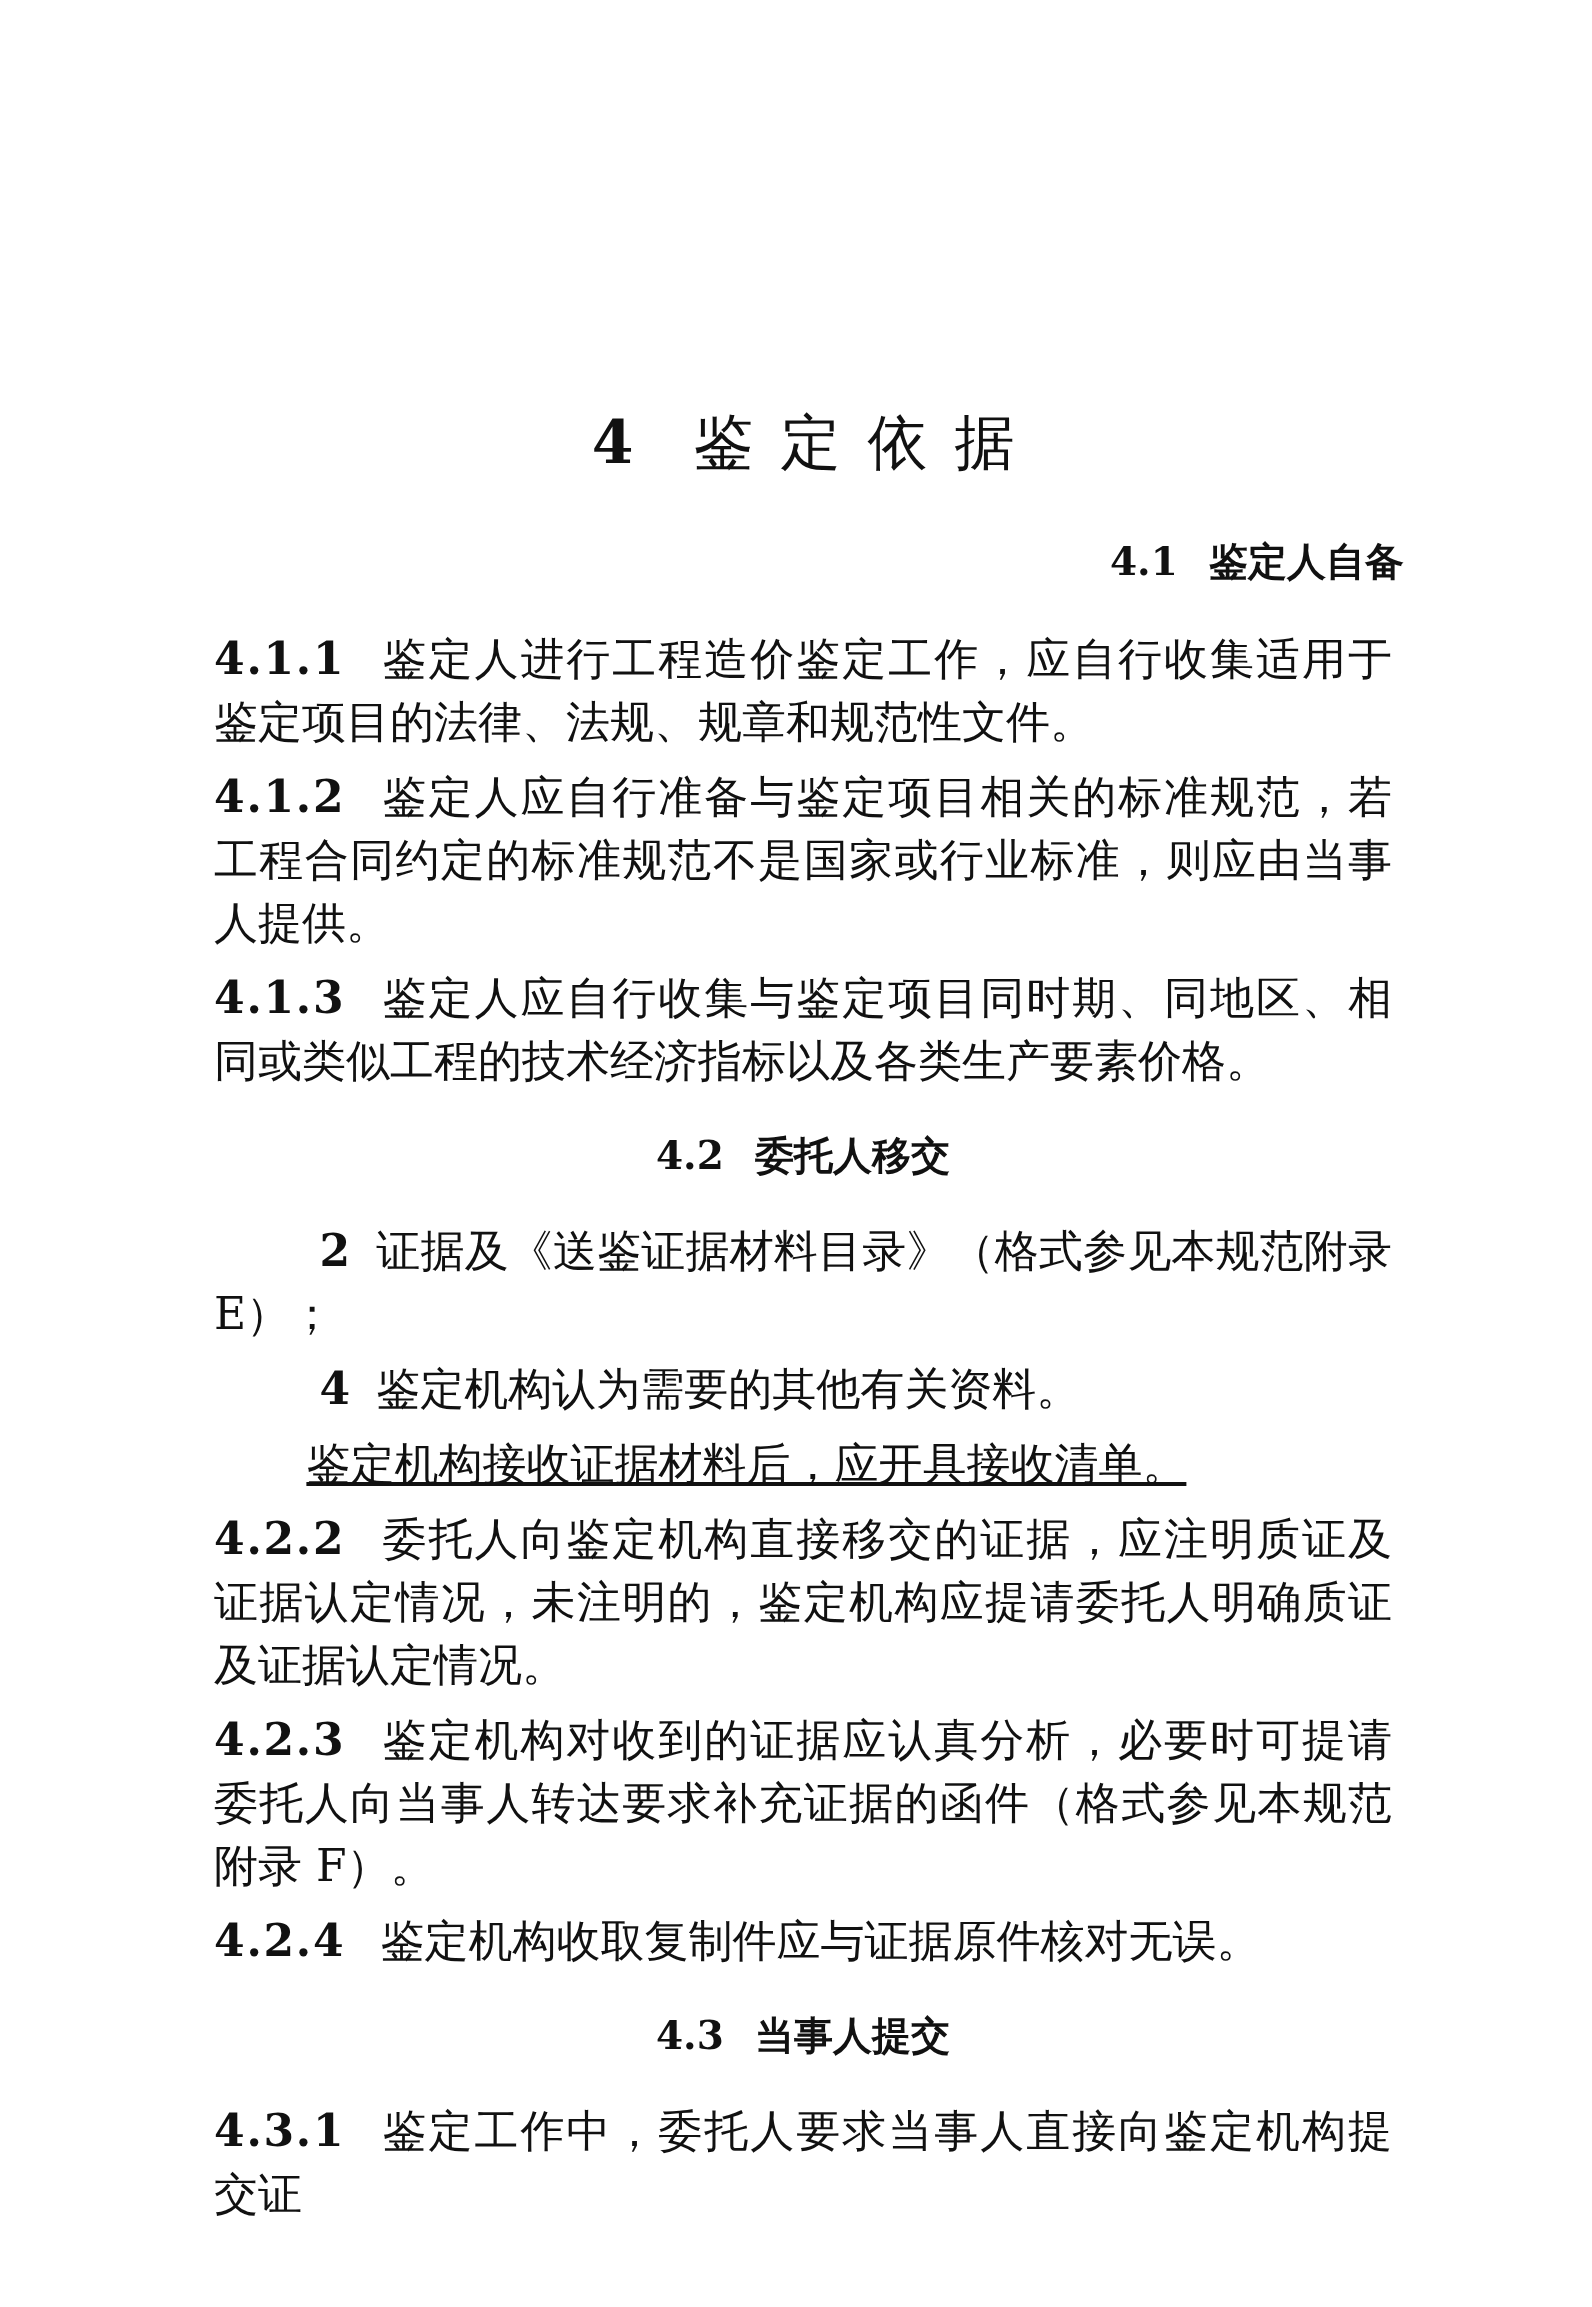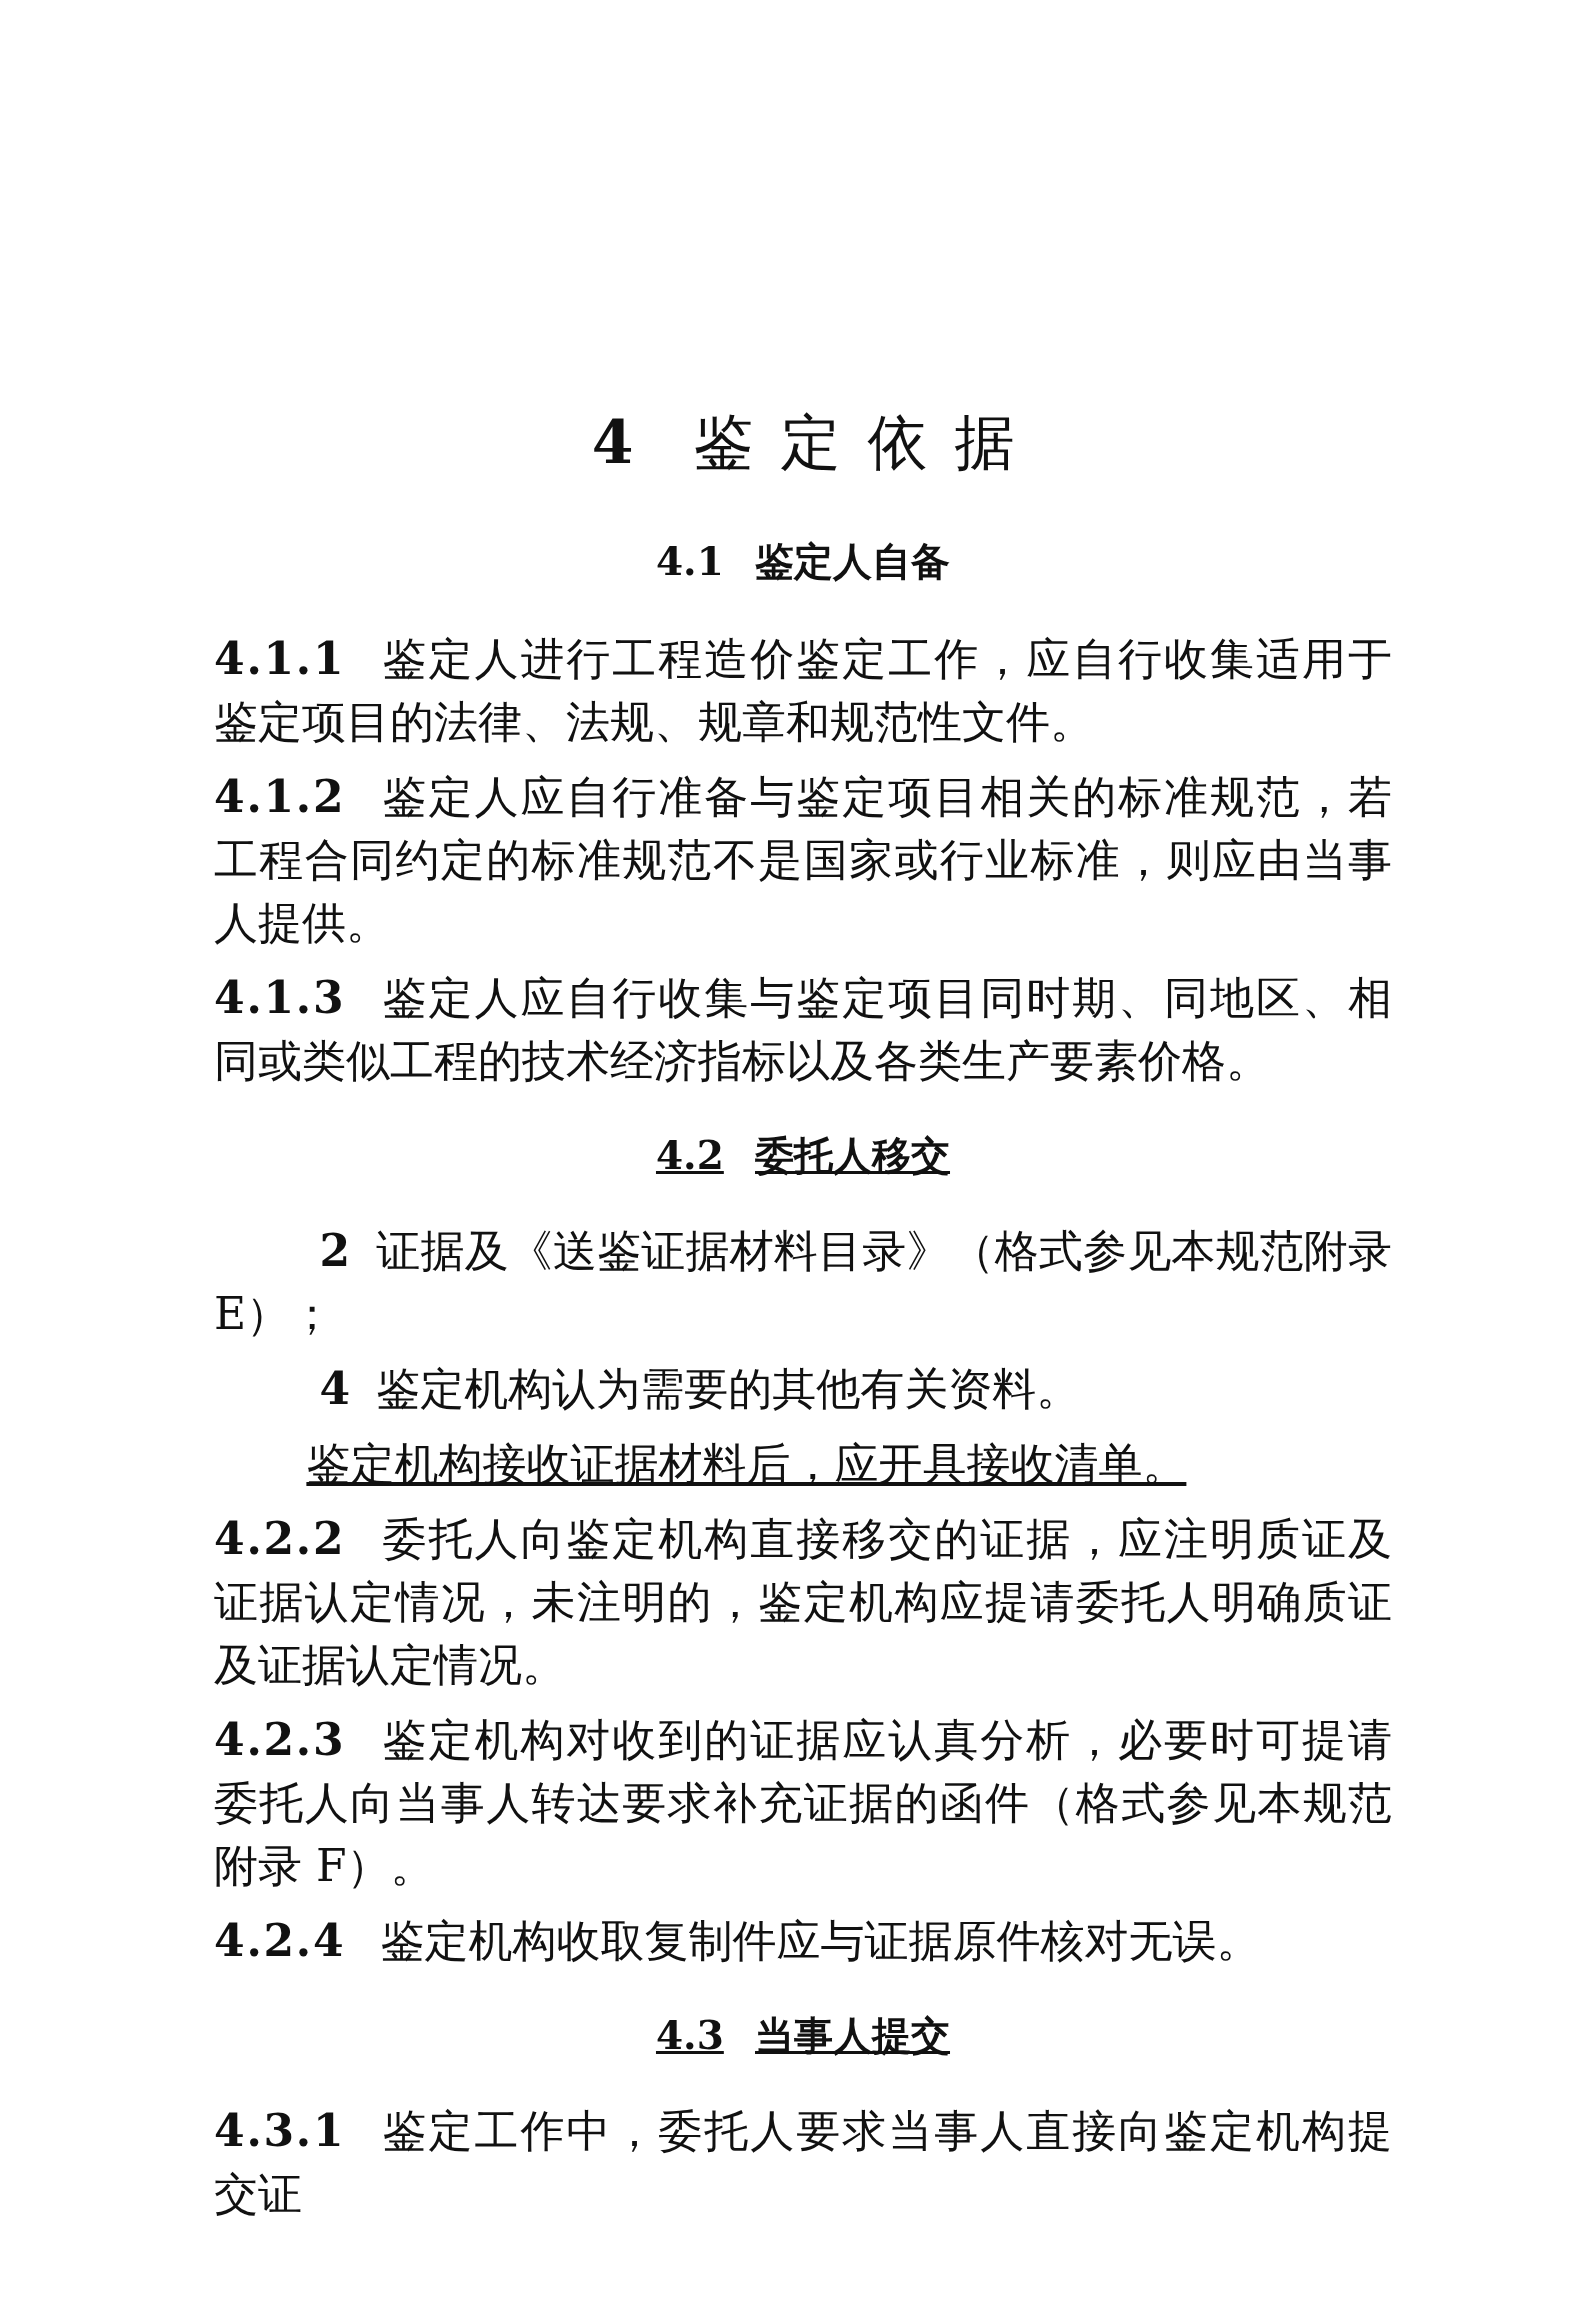--- a/index.html
+++ b/index.html
@@ -36,22 +36,22 @@
     margin-right: -0.45em;
   }
   h2.section-heading {
     font-size: 39px;
     line-height: 52px;
     text-align: center;
     font-weight: bold;
     font-family: "DejaVu Sans", "Liberation Sans", sans-serif;
     white-space: nowrap;
   }
-  h2.heading-1 { margin: 52px 0 39px 0; }
-  h2.heading-2, h2.heading-3 { margin: 37px 0 37px 0; text-decoration: underline; }
+  h2.heading-1 { margin: 52px 0 39px 0; text-align: right; }
+  h2.heading-2, h2.heading-3 { margin: 37px 0 37px 0; }
   .section-heading .h-num {
     font-family: "DejaVu Serif", "Liberation Serif", serif;
     font-weight: bold;
     margin-right: 0.8em;
   }
   p.clause, p.item, p.indent {
     margin: 12px;
     font-size: 44px;
     line-height: 63px;
     text-align: justify;

